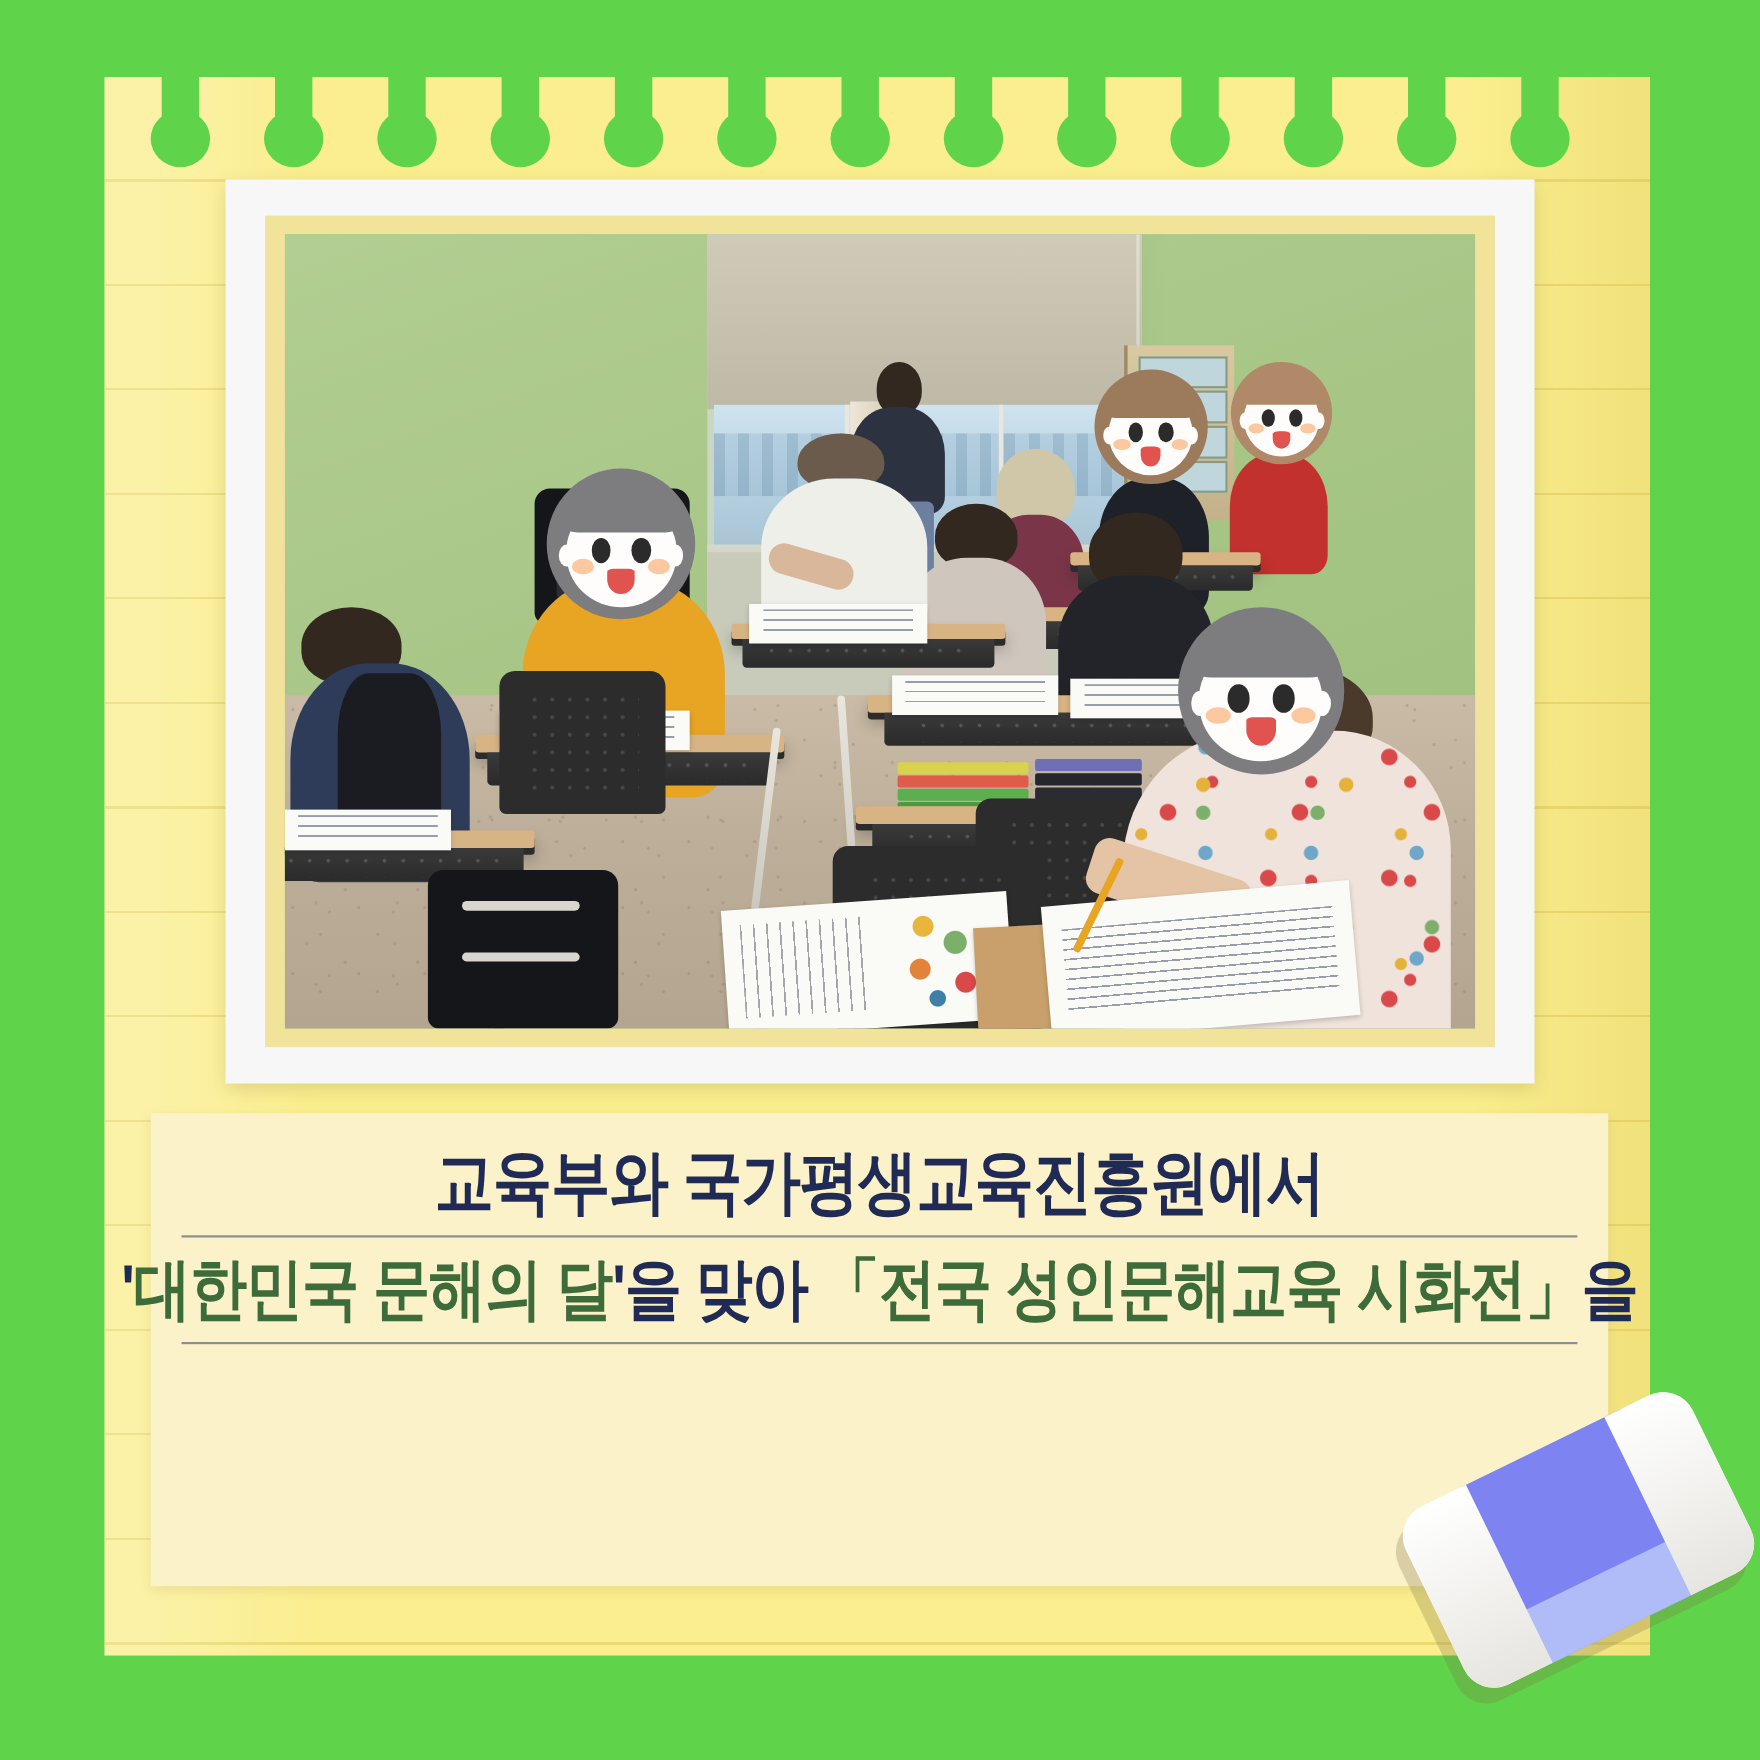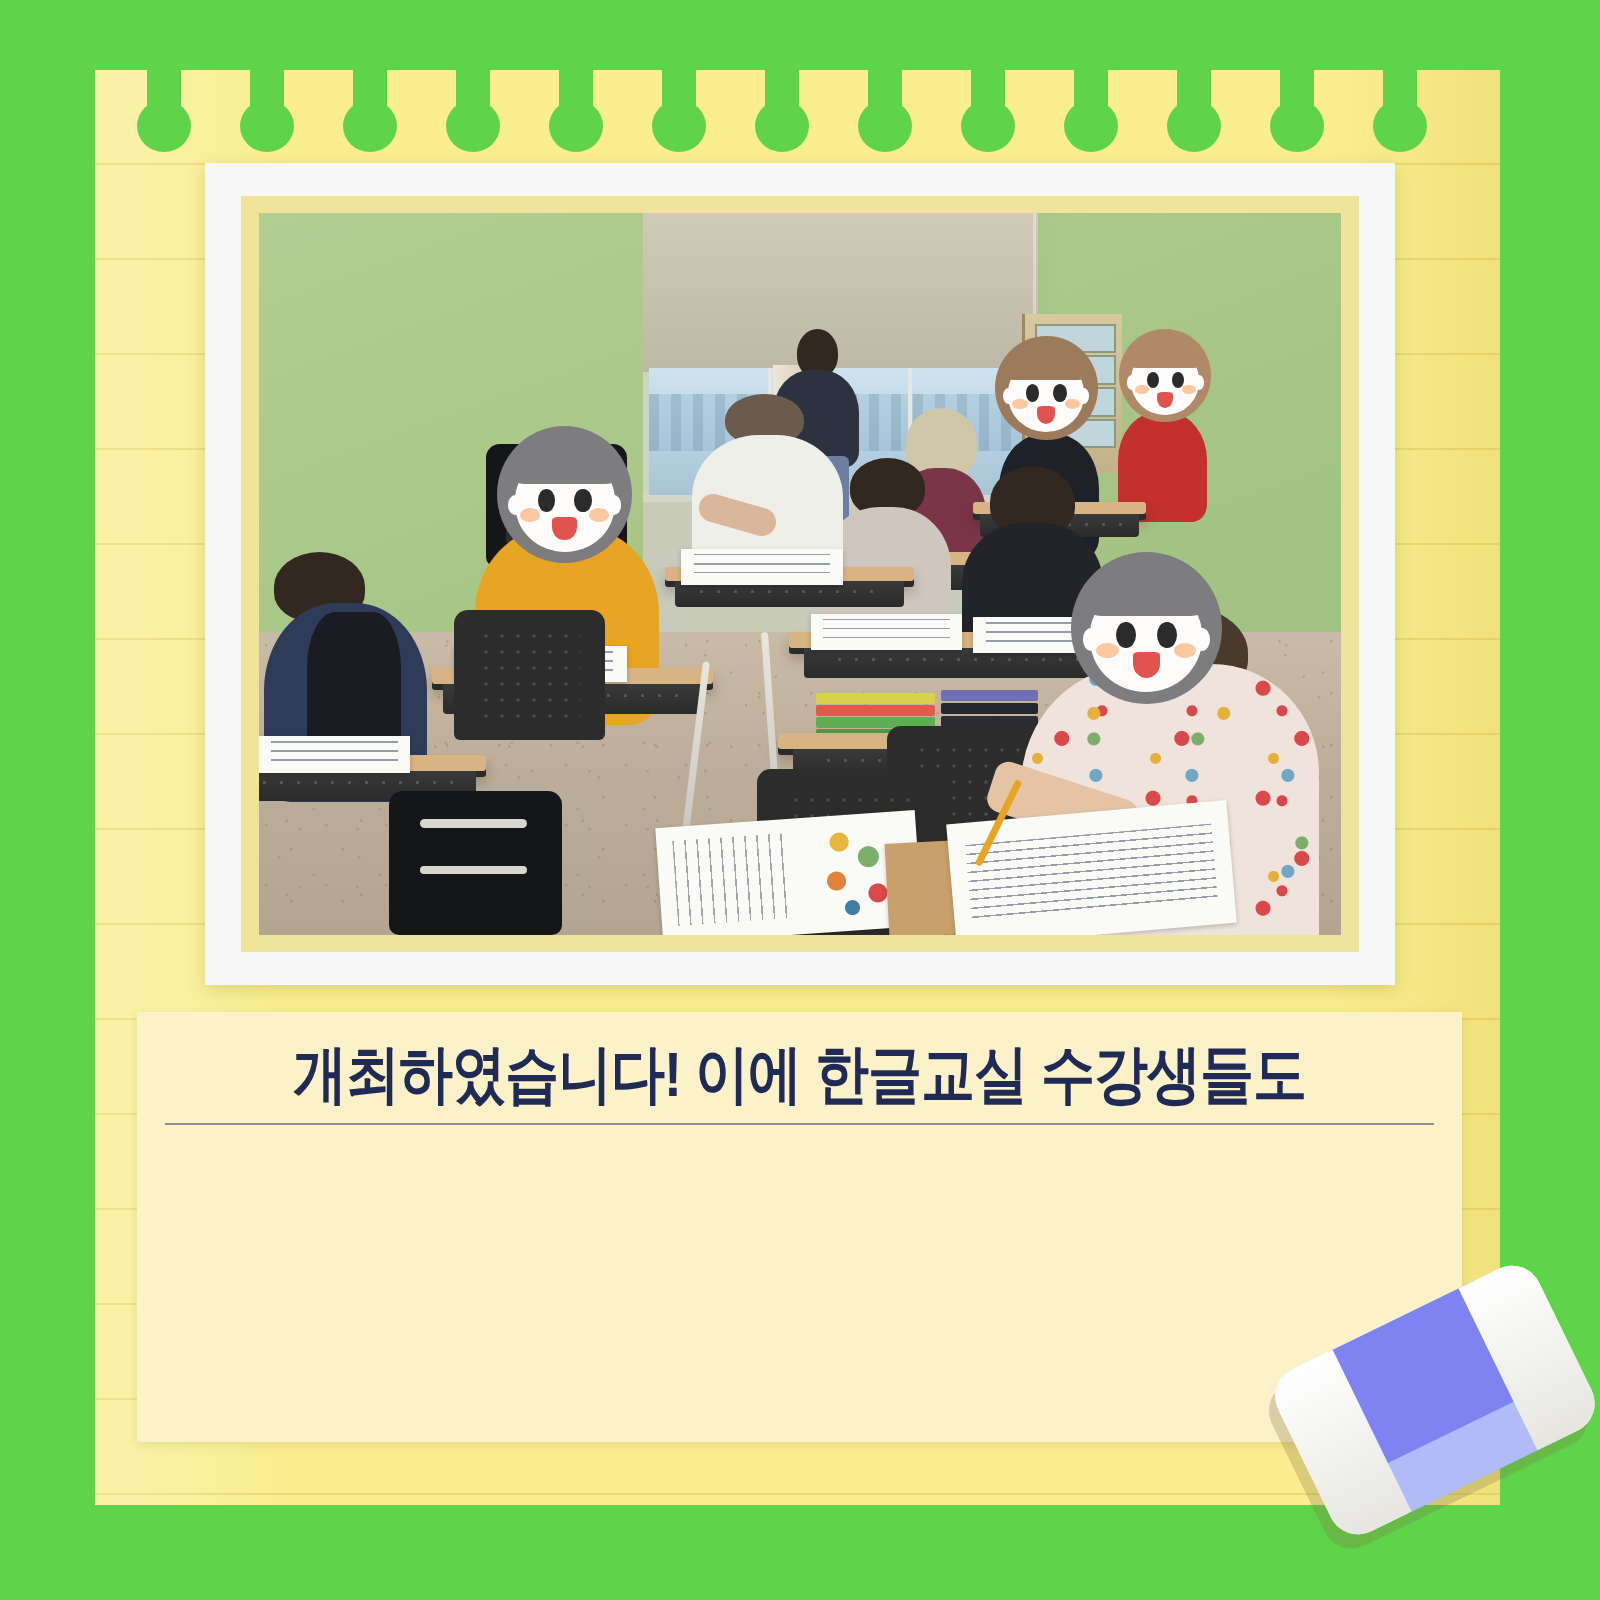--- a/index.html
+++ b/index.html
@@ -418,21 +418,24 @@
           <div class="lines" style="inset:18% 6%"></div>
         </div>
         <div style="position:absolute;left:68%;top:78%;width:7px;height:13%;background:#E8A423;transform:rotate(26deg);border-radius:3px"></div>
 
       </div>
     </div>
   </div>
 
   <div class="caption" id="caption">
       <div class="cap-line">
-        <div class="txt"><span>개최하였습니다! 이에 한글교실 수강생들도</span></div>
+        <div class="txt"><span>교육부와 국가평생교육진흥원에서</span></div>
+      </div>
+      <div class="cap-line">
+        <div class="txt" style="font-size: 52px;"><span>'</span><span class="g">대한민국 문해의 달</span><span>'을 맞아 </span><span class="g">「전국 성인문해교육 시화전」</span><span>을</span></div>
       </div>
     </div>
 
   <div class="pencil">
 
     <div class="wood">
         <div class="s1"></div>
         <div class="s2"></div>
       </div>
     <div class="lead"></div>

